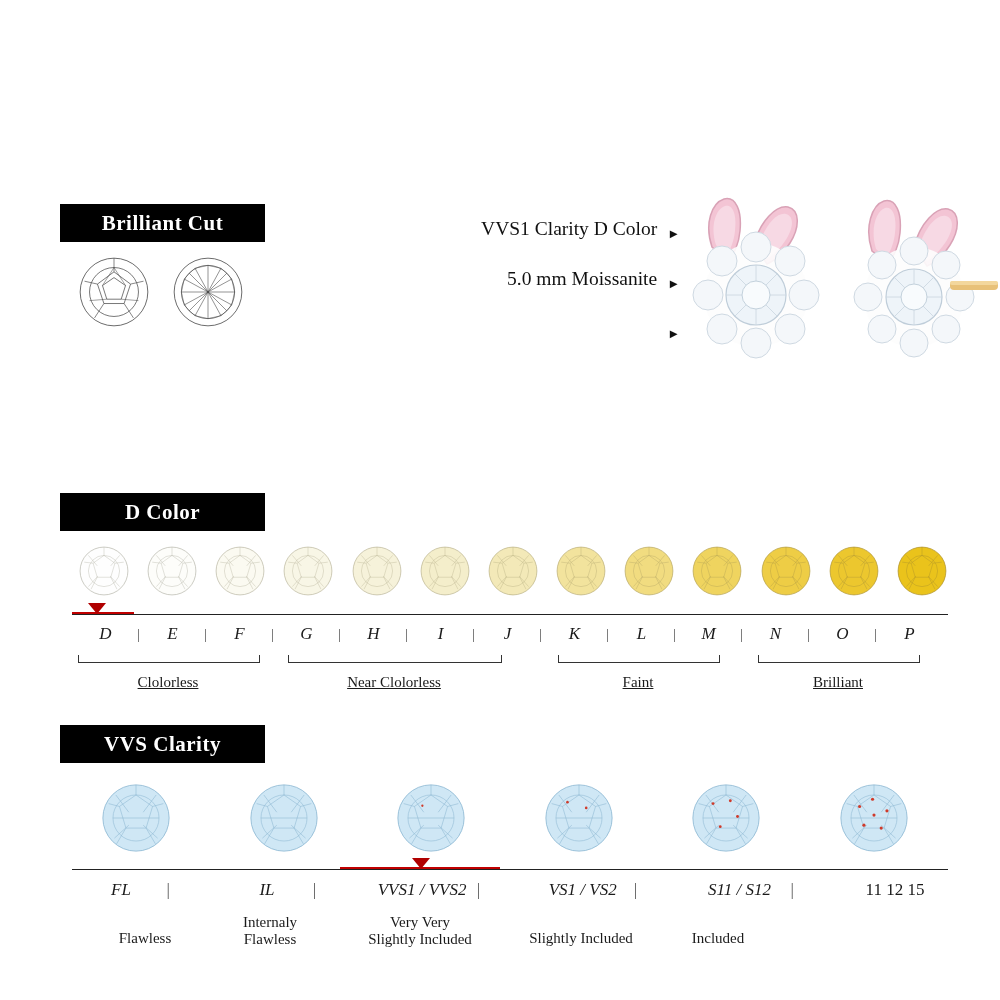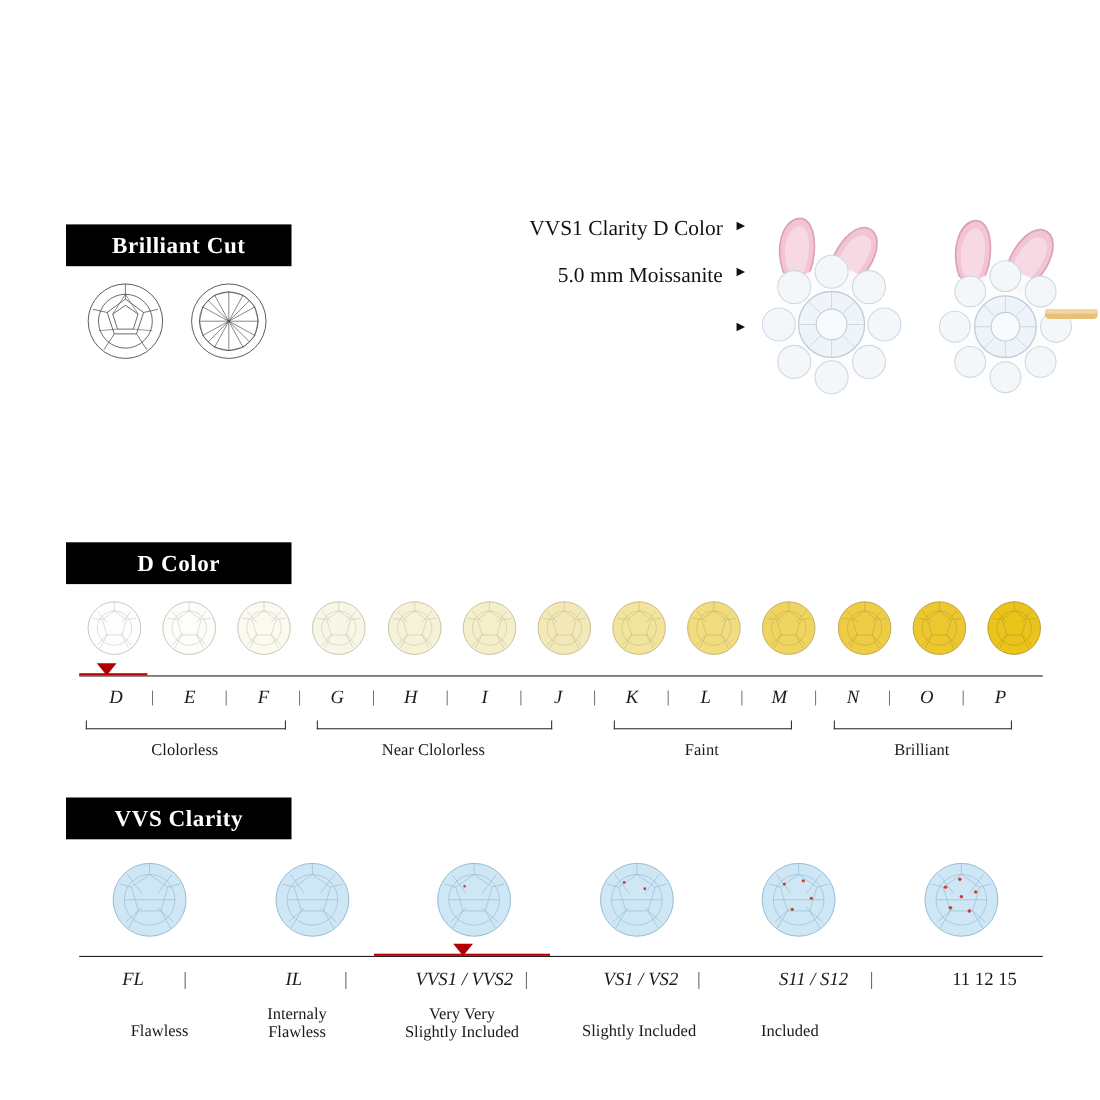--- a/index.html
+++ b/index.html
@@ -27,21 +27,21 @@
     letter-spacing: 0.5px;
     display: flex;
     align-items: center;
     justify-content: center;
     box-shadow: 0 0 0 0 transparent;
   }
 
   
   .feature-line {
     display: flex;
-    align-items: flex-start;
+    align-items: flex-end;
     justify-content: flex-end;
     font-size: 19.5px;
     color: #111;
     white-space: nowrap;
   }
   .feature-line .arrow {
     margin-left: 10px;
     font-size: 13px;
     line-height: 1;
     color: #111;
@@ -89,20 +89,21 @@
     top: 2px;
     color: #555;
     font-style: normal;
     font-size: 15px;
   }
 
   .group-label {
     position: absolute;
     font-size: 15px;
     text-align: center;
+    text-decoration: underline;
   }
   .bracket {
     position: absolute;
     border-left: 1px solid #333;
     border-right: 1px solid #333;
     border-bottom: 1px solid #333;
     height: 7px;
   }
 
   

